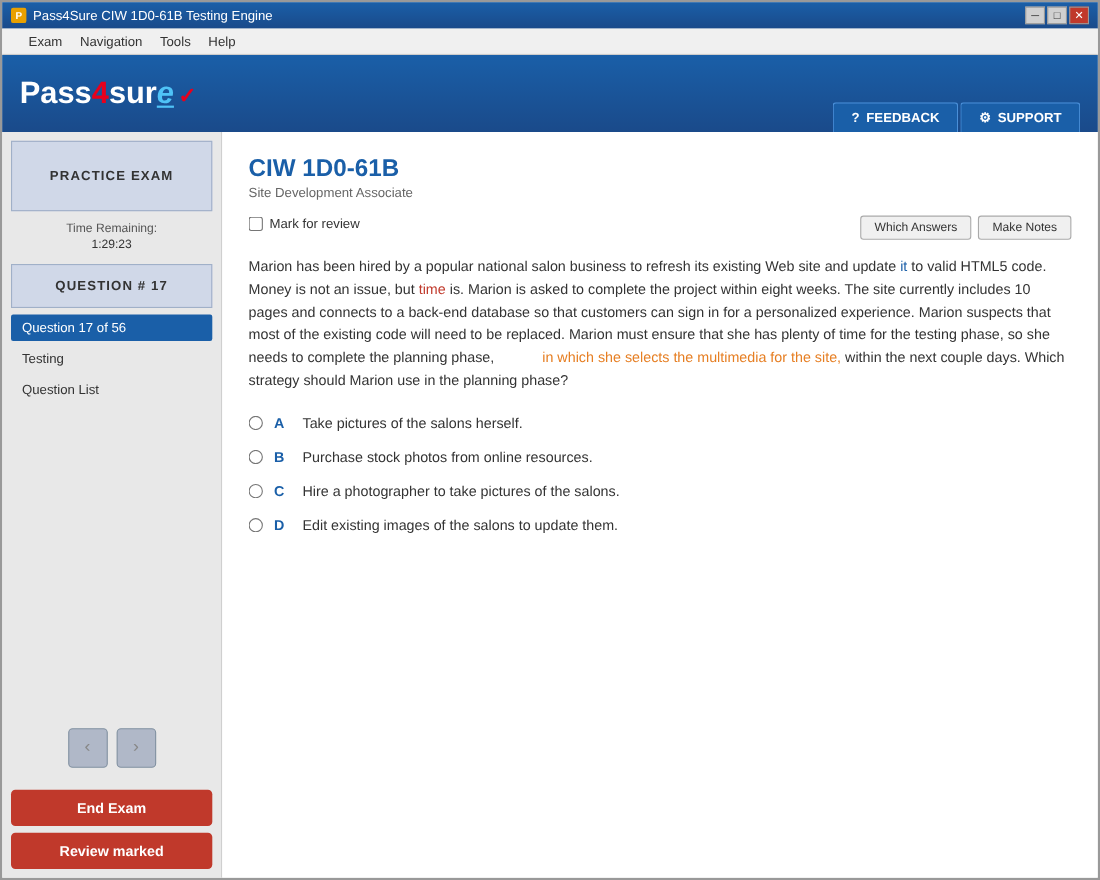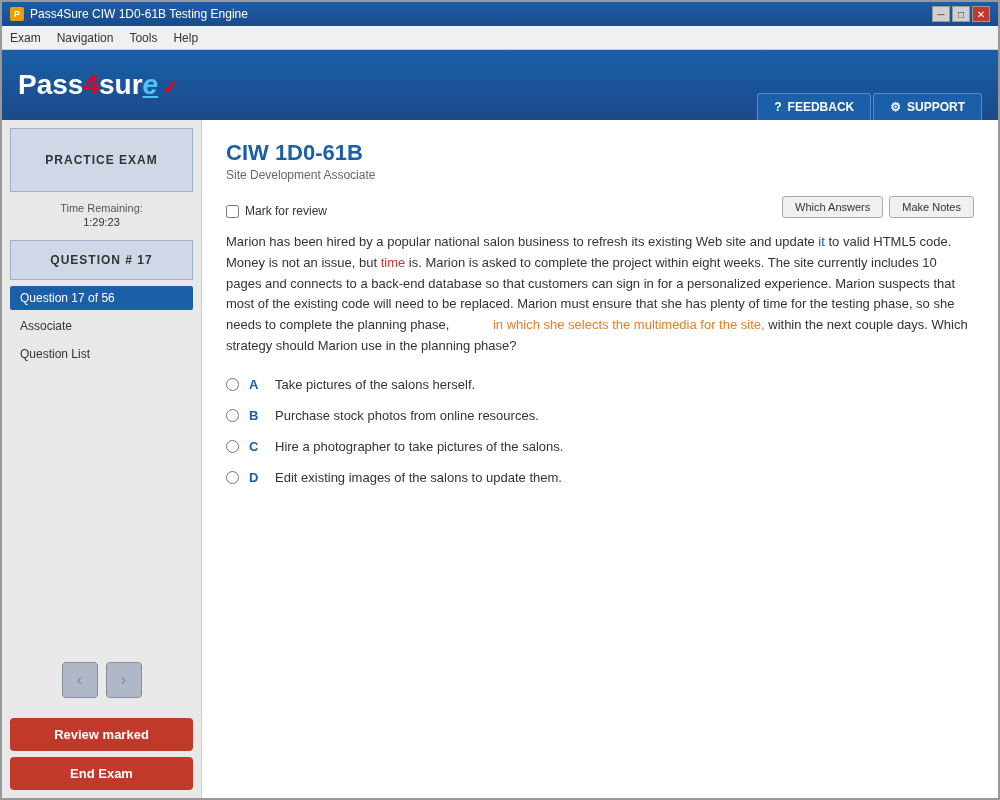--- a/index.html
+++ b/index.html
@@ -66,21 +66,21 @@
       color: #333;
     }
     .title-bar-btn.close { background: #c0392b; color: white; }
 
     
     .menu-bar {
       background: #f0f0f0;
       border-bottom: 1px solid #ccc;
       display: flex;
       align-items: center;
-      padding: 2px 0;
+      padding: 2px 16px;
       height: 24px;
       flex-shrink: 0;
     }
     .menu-item {
       padding: 2px 8px;
       font-size: 12px;
       cursor: pointer;
       color: #333;
     }
 
@@ -250,21 +250,21 @@
       color: #1a5fa8;
       margin-bottom: 2px;
     }
     .content-subtitle {
       font-size: 12px;
       color: #666;
       margin-bottom: 14px;
     }
     .content-toolbar {
       display: flex;
-      align-items: flex-end;
+      align-items: flex-start;
       justify-content: space-between;
       margin-bottom: 14px;
     }
     .mark-review {
       display: flex;
       align-items: center;
       gap: 6px;
       font-size: 12px;
       color: #333;
     }
@@ -357,33 +357,33 @@
 
   <div class="main-area">
 
     <div class="sidebar">
       <div class="sidebar-section">PRACTICE EXAM</div>
       <div class="sidebar-label">Time Remaining:</div>
       <div class="sidebar-value">1:29:23</div>
       <div class="sidebar-section2">QUESTION # 17</div>
 
       <div class="sidebar-nav-item active">Question 17 of 56</div>
-      <div class="sidebar-nav-item">Associate</div>
+      <div class="sidebar-nav-item">Testing</div>
       <div class="sidebar-nav-item">Question List</div>
 
       <div class="sidebar-spacer"></div>
 
       <div class="nav-arrows">
         <div class="nav-arrow-btn">‹</div>
         <div class="nav-arrow-btn">›</div>
       </div>
 
       <div class="sidebar-bottom">
+        <button class="sidebar-action-btn btn-end">End Exam</button>
         <button class="sidebar-action-btn btn-review">Review marked</button>
-        <button class="sidebar-action-btn btn-end">End Exam</button>
       </div>
     </div>
 
     <div class="content-panel">
       <div class="content-title">CIW 1D0-61B</div>
       <div class="content-subtitle">Site Development Associate</div>
 
       <div class="content-toolbar">
         <div class="mark-review">
           <input type="checkbox" style="">

